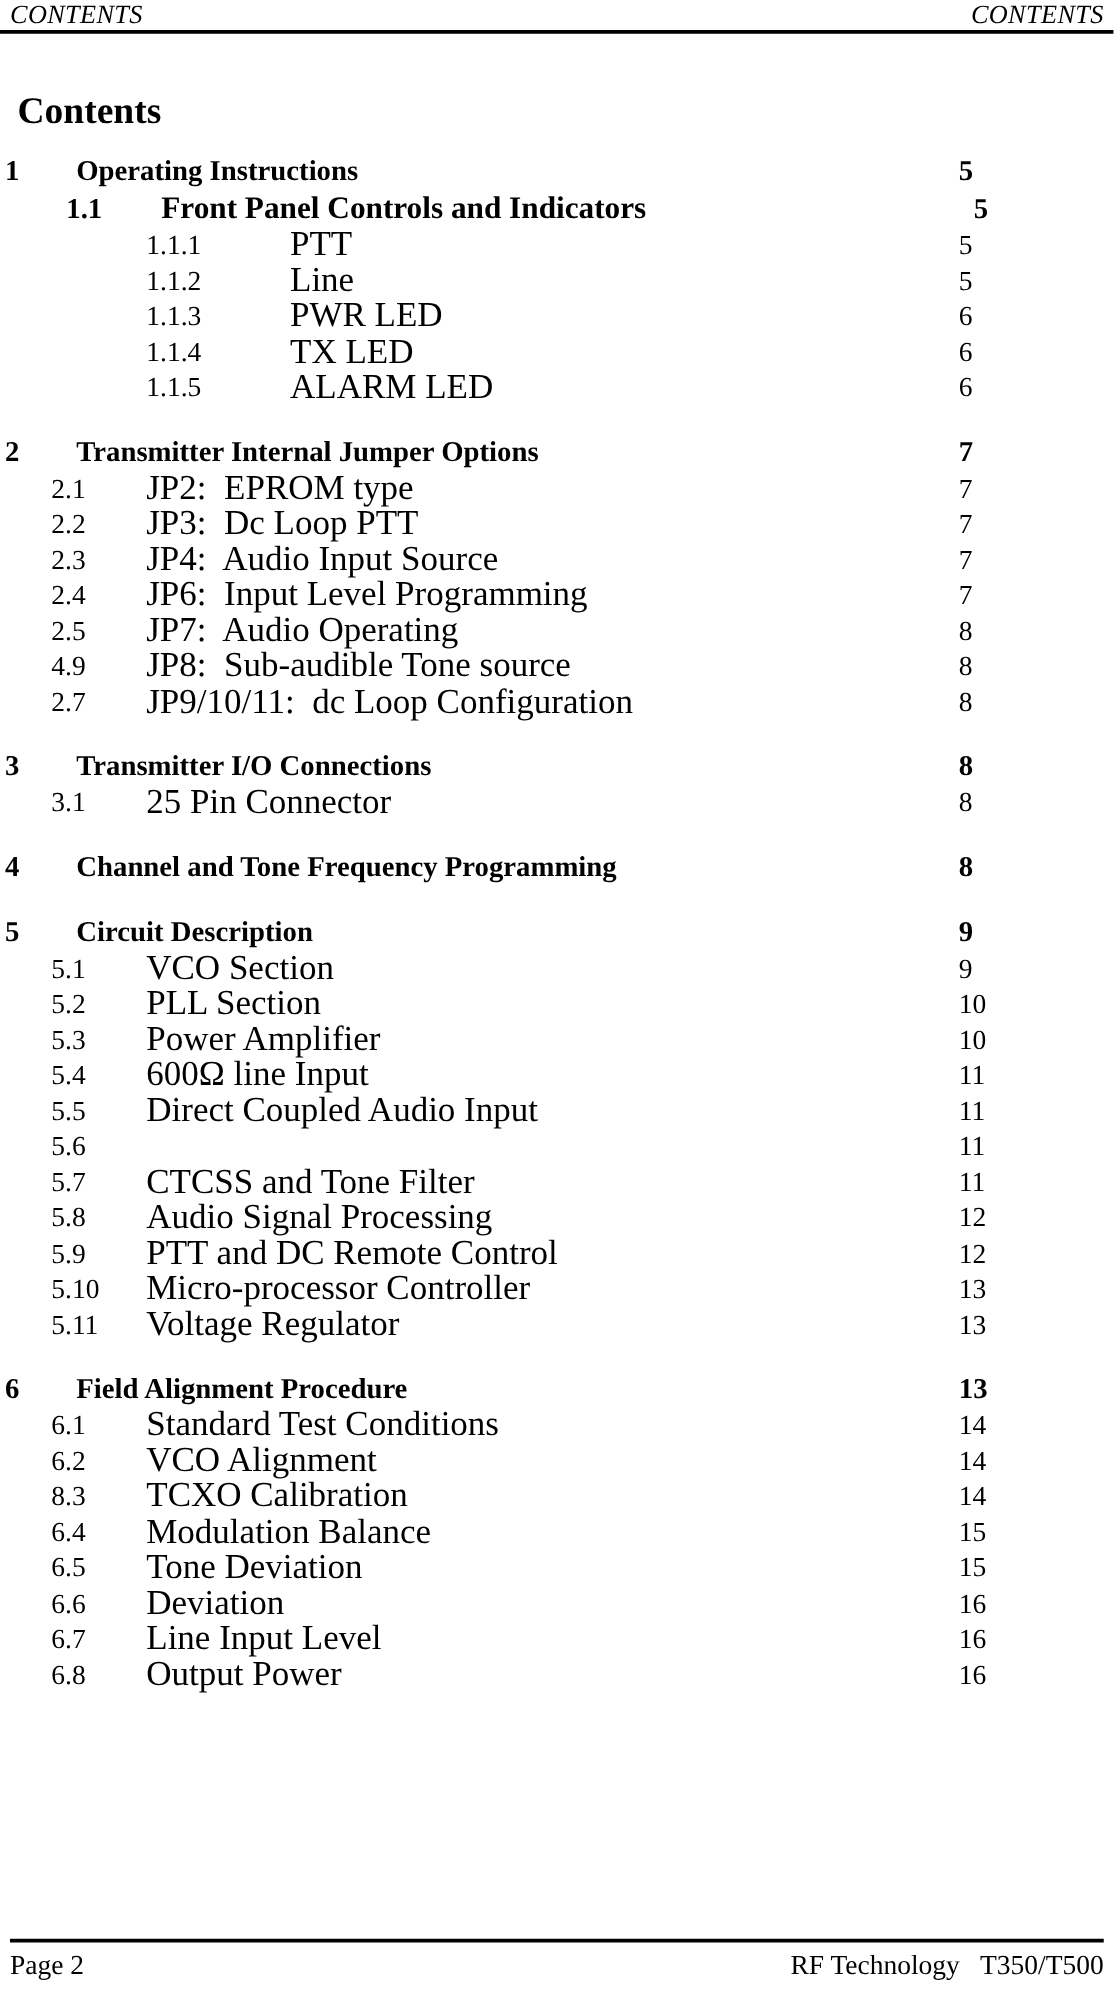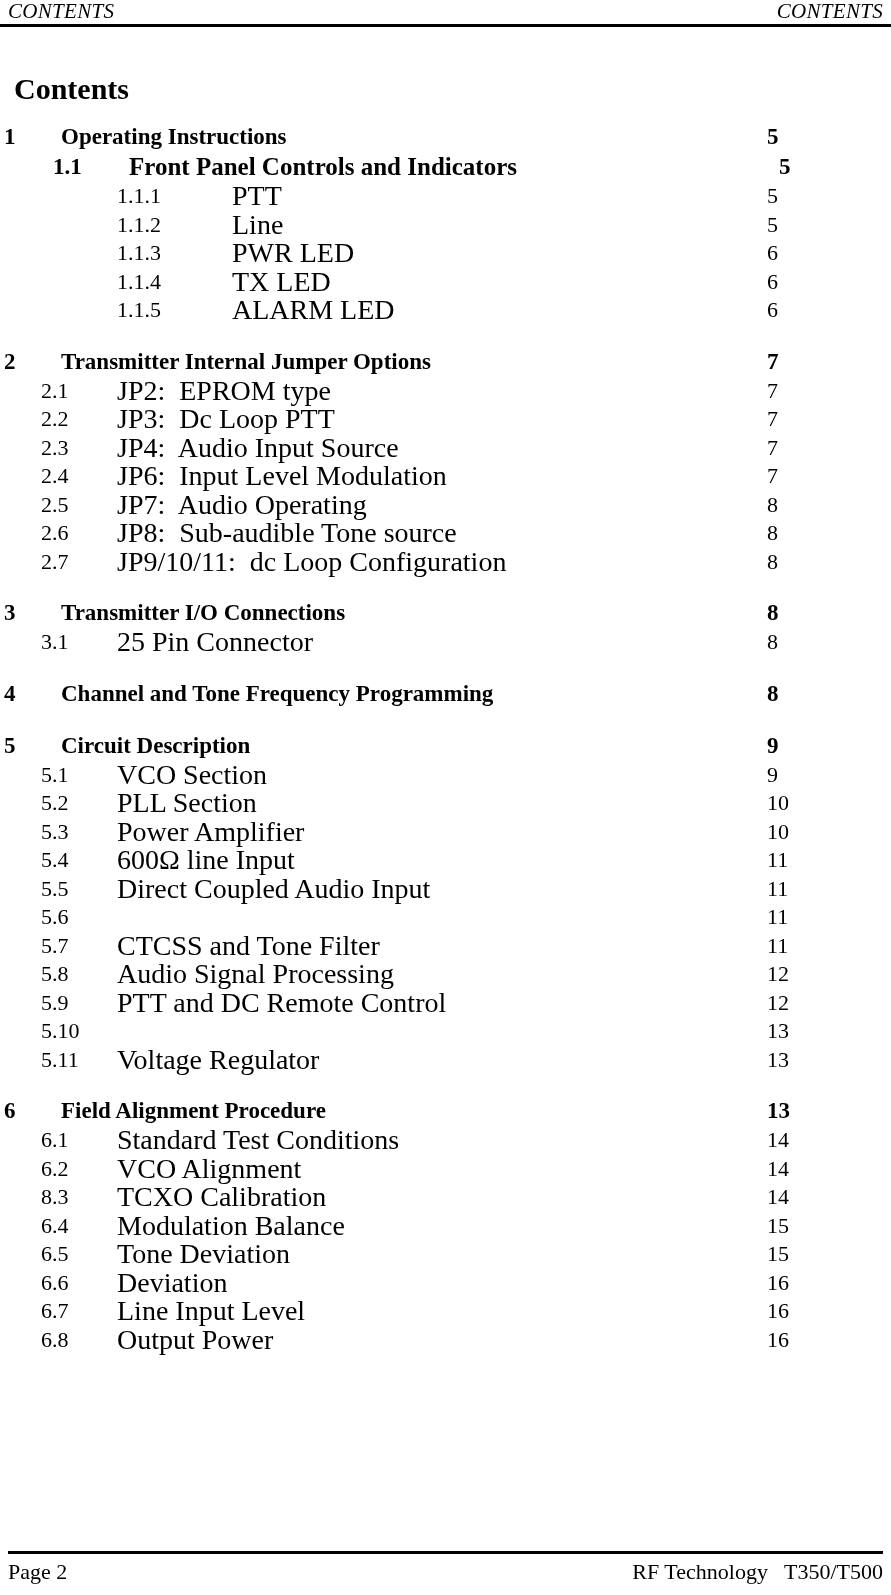--- a/index.html
+++ b/index.html
@@ -212,30 +212,30 @@
           <span class="label">JP3:  Dc Loop PTT</span>
           <span class="page-no">7</span>
         </div>
         <div class="toc-row lvl2">
           <span class="num">2.3</span>
           <span class="label">JP4:  Audio Input Source</span>
           <span class="page-no">7</span>
         </div>
         <div class="toc-row lvl2">
           <span class="num">2.4</span>
-          <span class="label">JP6:  Input Level Modulation</span>
+          <span class="label">JP6:  Input Level Programming</span>
           <span class="page-no">7</span>
         </div>
         <div class="toc-row lvl2">
           <span class="num">2.5</span>
           <span class="label">JP7:  Audio Operating</span>
           <span class="page-no">8</span>
         </div>
         <div class="toc-row lvl2">
-          <span class="num">2.6</span>
+          <span class="num">4.9</span>
           <span class="label">JP8:  Sub-audible Tone source</span>
           <span class="page-no">8</span>
         </div>
         <div class="toc-row lvl2">
           <span class="num">2.7</span>
           <span class="label">JP9/10/11:  dc Loop Configuration</span>
           <span class="page-no">8</span>
         </div>
       </div>
       <div class="toc-group">
@@ -302,20 +302,21 @@
           <span class="label">Audio Signal Processing</span>
           <span class="page-no">12</span>
         </div>
         <div class="toc-row lvl2">
           <span class="num">5.9</span>
           <span class="label">PTT and DC Remote Control</span>
           <span class="page-no">12</span>
         </div>
         <div class="toc-row lvl2">
           <span class="num">5.10</span>
+          <span class="label">Micro-processor Controller</span>
           <span class="page-no">13</span>
         </div>
         <div class="toc-row lvl2">
           <span class="num">5.11</span>
           <span class="label">Voltage Regulator</span>
           <span class="page-no">13</span>
         </div>
       </div>
       <div class="toc-group">
         <div class="toc-row lvl1">

